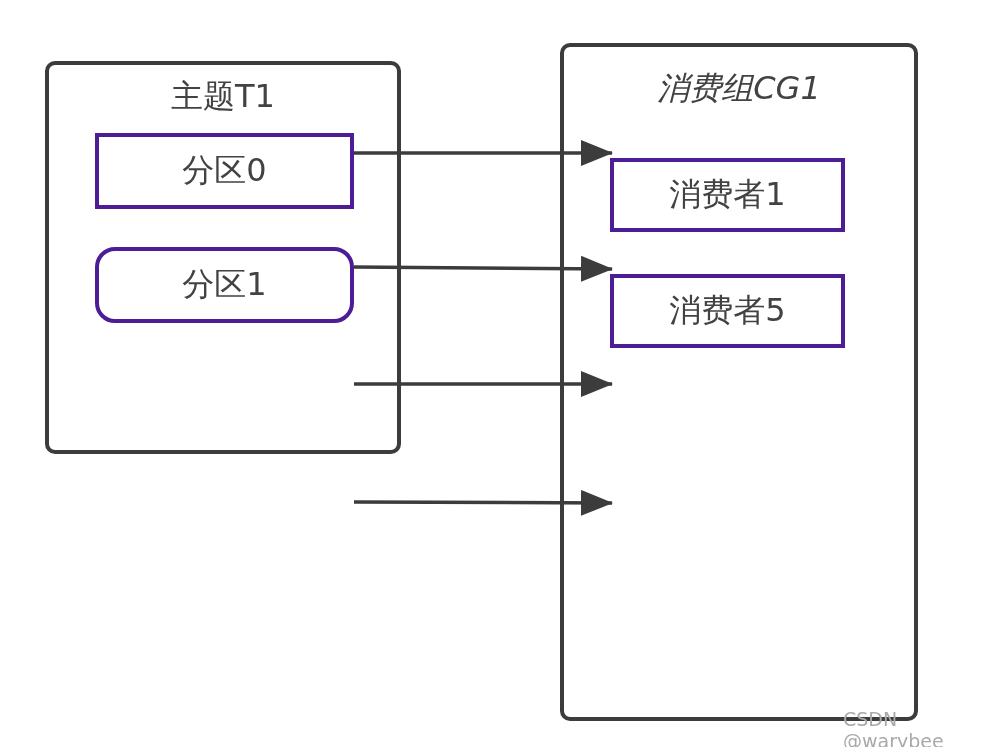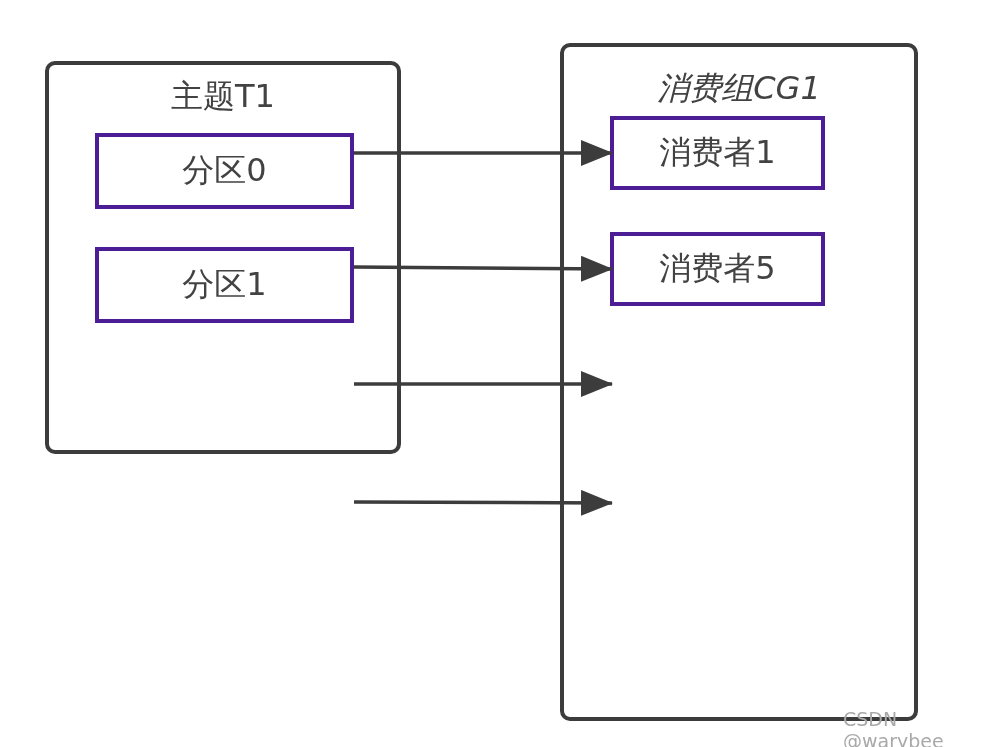--- a/index.html
+++ b/index.html
@@ -56,24 +56,24 @@
     align-items: center;
     justify-content: center;
   }
   .node-label {
     font-size: 32px;
     color: #424242;
     white-space: nowrap;
   }
   .group-topic .node { left: 46px; width: 259px; height: 76px; }
   .group-topic .node:nth-of-type(2) { top: 68px; }
-  .group-topic .node:nth-of-type(3) { top: 182px; }
+  .group-topic .node:nth-of-type(3) { top: 182px; border-radius: 20px; }
   .group-topic .node:nth-of-type(4) { top: 299px; }
   .group-topic .node:nth-of-type(5) { top: 417px; }
-  .group-cg .node { left: 46px; width: 215px; height: 74px; }
+  .group-cg .node { left: 46px; width: 235px; height: 74px; margin-top: 42px; }
   .group-cg .node:nth-of-type(2) { top: 69px; }
   .group-cg .node:nth-of-type(3) { top: 185px; }
   .group-cg .node:nth-of-type(4) { top: 300px; }
   .group-cg .node:nth-of-type(5) { top: 419px; }
   .group-cg .node:nth-of-type(6) { top: 556px; }
   .arrows {
     position: absolute;
     left: 0;
     top: 0;
     z-index: 5;

